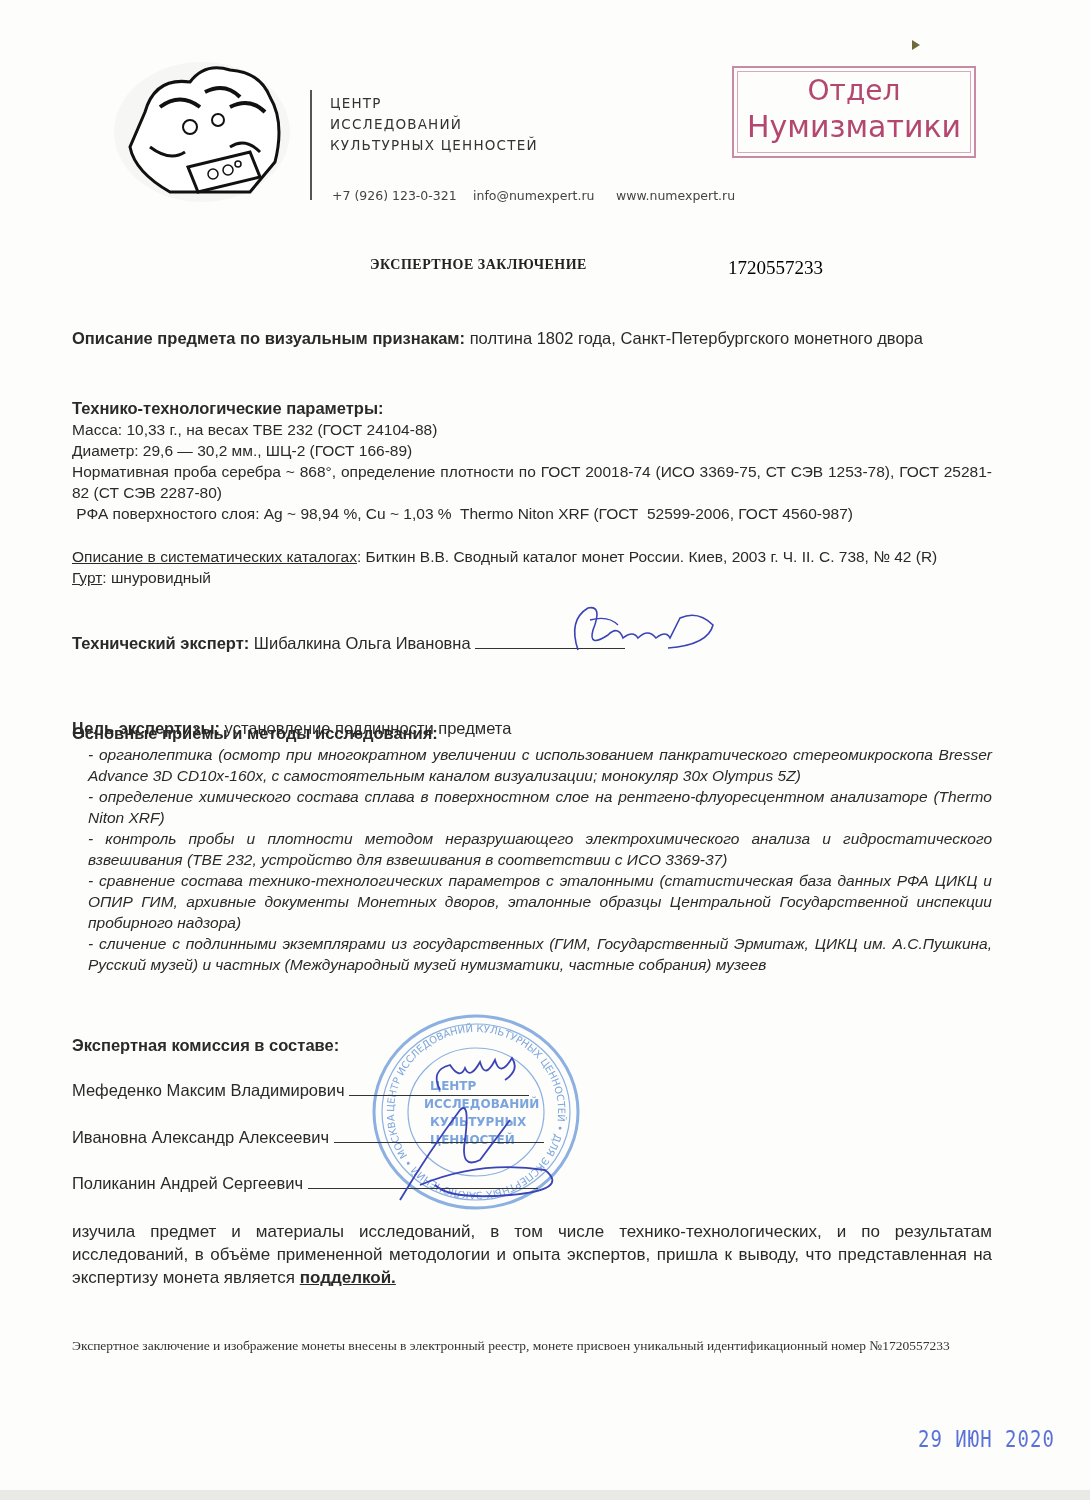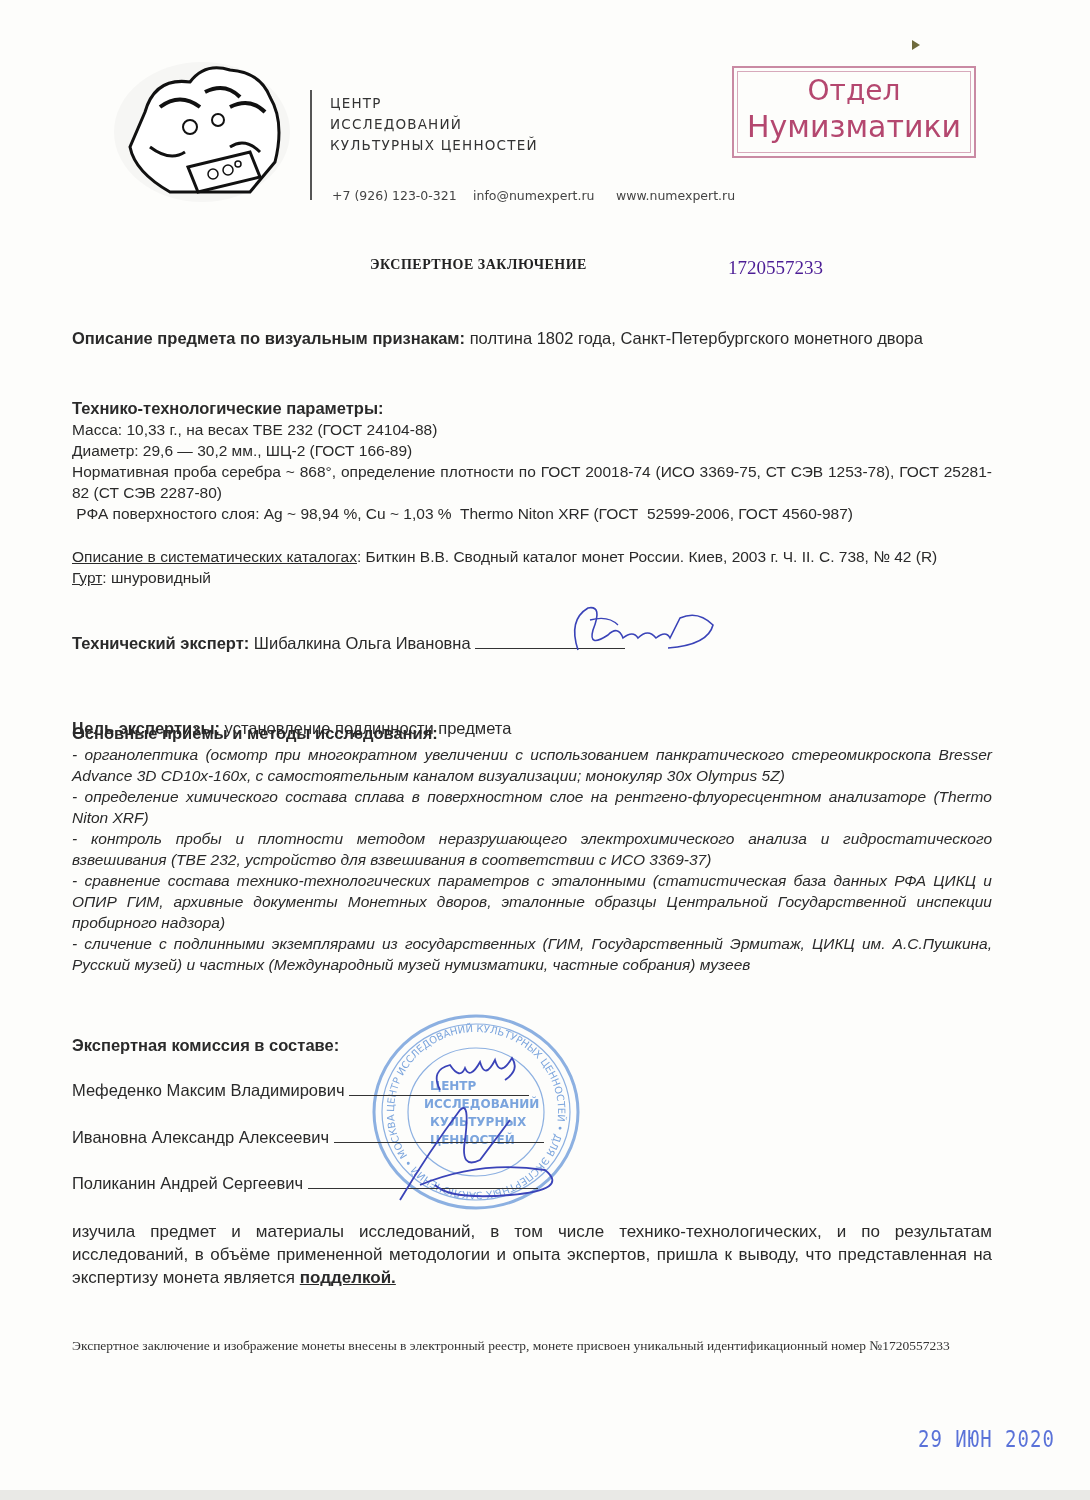--- a/index.html
+++ b/index.html
@@ -9,26 +9,26 @@
   #logo { left:110px; top:52px; width:190px; height:150px; }
   #divider { left:310px; top:90px; width:2px; height:110px; background:#555; }
   .org { left:330px; font-family:"DejaVu Sans", sans-serif; font-size:13.5px; letter-spacing:1.2px; color:#333; }
   .contacts { top:188px; font-family:"DejaVu Sans", sans-serif; font-size:12.5px; color:#444; }
   #dept-stamp { left:732px; top:66px; width:240px; height:88px; border:2px solid #c98aa3; outline:1px solid #d7a9bb; outline-offset:-6px; color:#b4476f; text-align:center; font-family:"DejaVu Sans", sans-serif; }
   #dept-stamp .l1 { font-size:28px; margin-top:6px; line-height:34px; }
   #dept-stamp .l2 { font-size:30px; line-height:38px; }
   #arrow-mark { left:912px; top:40px; width:0; height:0; border-top:5px solid transparent; border-bottom:5px solid transparent; border-left:8px solid #6e6a3c; }
   
   #title { left:370px; top:257px; font-family:"Liberation Serif", serif; font-weight:bold; font-size:14px; letter-spacing:0.5px; color:#222; }
-  #doc-num { left:728px; top:257px; font-family:"Liberation Serif", serif; font-size:19px; color:#4c1d95; }
+  #doc-num { left:728px; top:257px; font-family:"Liberation Serif", serif; font-size:19px; color:#000000; }
   
   .para { left:72px; width:920px; font-size:16.5px; line-height:21px; text-align:justify; }
   .b { font-weight:bold; }
   .u { text-decoration:underline; }
-  .it { font-style:italic; }
+  .it { font-style:italic;margin-left:16px; }
   .sm { font-size:15.5px; }
   .sig-line { display:inline-block; border-bottom:1.5px solid #333; vertical-align:baseline; }
   #round-stamp { left:370px; top:1012px; width:212px; height:200px; }
   #sig-tech { left:548px; top:600px; width:180px; height:60px; }
   #sig-comm { left:380px; top:1050px; width:200px; height:160px; }
   #footer-note { left:72px; top:1335px; width:920px; font-family:Liberation Serif, serif; font-size:13.5px; line-height:21px; text-align:justify; color:#333; }
   #date-stamp { left:918px; top:1428px; font-family:"DejaVu Sans Mono", monospace; font-size:19px; color:#5a72d8; letter-spacing:1px; transform:scaleY(1.2); }
   #bottom-edge { left:0; top:1490px; width:1090px; height:10px; background:#e9e9e6; }
 </style>
 </head>

